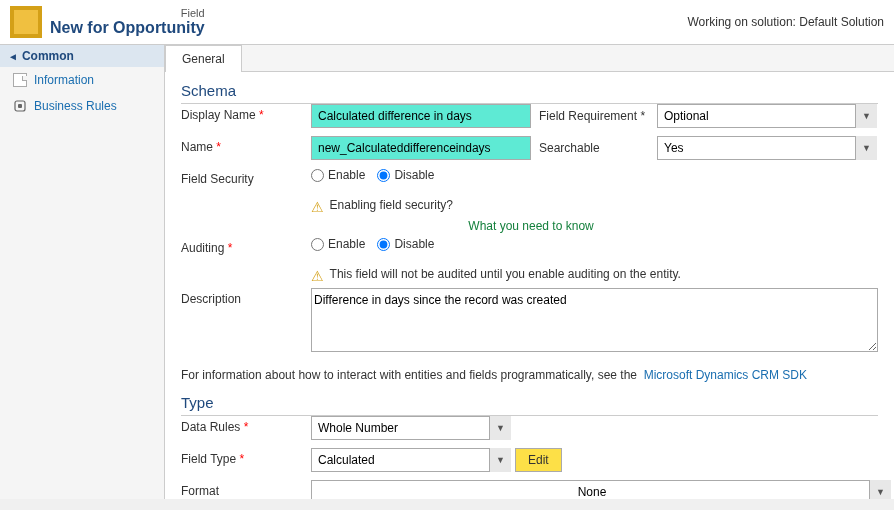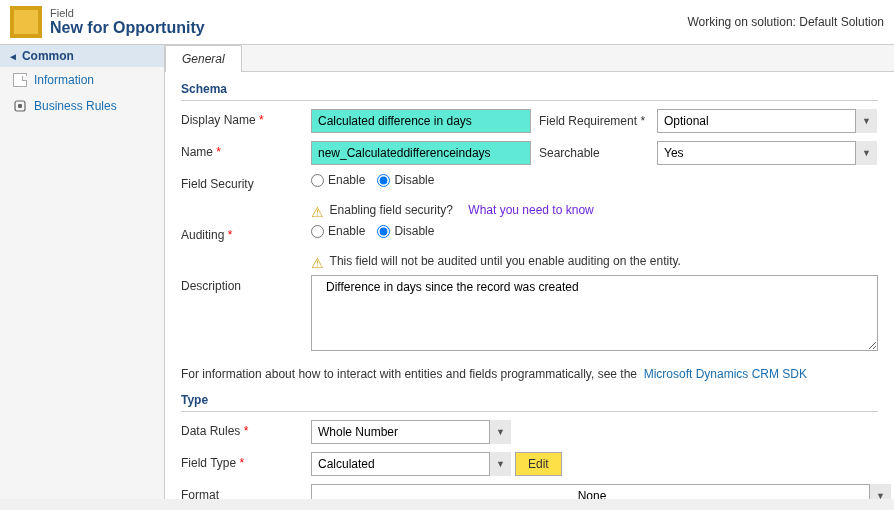--- a/index.html
+++ b/index.html
@@ -1,20 +1,20 @@
 <!DOCTYPE html>
 <html><head>
   <meta charset="utf-8">
   <style>
     * { box-sizing: border-box; margin: 0; padding: 0; }
     body { font-family: 'Segoe UI', Tahoma, Geneva, Verdana, sans-serif; font-size: 12px; background: #f0f0f0; color: #333; width: 894px; height: 510px; overflow: hidden; }
     
     
     .header { background: #fff; border-bottom: 1px solid #ccc; padding: 6px 10px; display: flex; align-items: center; justify-content: space-between; }
-    .header-left { display: flex; align-items: center; gap: 8px; }
+    .header-left { display: flex; align-items: center; gap: 8px; text-align: right; }
     .header-icon { width: 32px; height: 32px; background: #d4a017; display: flex; align-items: center; justify-content: center; }
     .header-icon-inner { width: 24px; height: 24px; background: #f0c040; }
     .header-text .sub { font-size: 11px; color: #555; }
     .header-text .main { font-size: 16px; font-weight: bold; color: #1f497d; }
     .header-right { font-size: 12px; color: #333; }
     
     
     .layout { display: flex; height: calc(510px - 56px); }
     
     
@@ -23,48 +23,48 @@
     .sidebar-section-header .arrow { font-size: 10px; }
     .sidebar-item { display: flex; align-items: center; gap: 6px; padding: 5px 12px; cursor: pointer; color: #1a6eb0; }
     .sidebar-item .item-icon { width: 16px; height: 16px; display: flex; align-items: center; justify-content: center; flex-shrink: 0; }
     .page-icon { width: 14px; height: 14px; background: #fff; border: 1px solid #aaa; position: relative; }
     .page-icon::after { content: ''; position: absolute; top: 2px; right: -1px; width: 4px; height: 4px; background: #f5f5f5; border-left: 1px solid #aaa; border-bottom: 1px solid #aaa; }
     
     
     .main-content { flex: 1; overflow-y: auto; background: #fff; }
     
     
-    .tabs { display: flex; border-bottom: 1px solid #ccc; background: #f5f5f5; font-style: italic; }
+    .tabs { display: flex; border-bottom: 1px solid #ccc; background: #f5f5f5; }
     .tab { padding: 6px 16px; cursor: pointer; border: 1px solid transparent; border-bottom: none; font-size: 12px; }
     .tab.active { background: #fff; border-color: #ccc; border-bottom-color: #fff; margin-bottom: -1px; }
     
     
     .form-body { padding: 10px 16px; }
-    .section-title { font-weight: bold; font-size: 12px; color: #1f497d; margin-bottom: 8px; border-bottom: 1px solid #ccc; padding-bottom: 4px; }
+    .section-title { font-weight: normal; font-size: 15px; color: #1f497d; margin-bottom: 0; border-bottom: 1px solid #ccc; padding-bottom: 4px; }
     .form-row { display: flex; align-items: flex-start; margin-bottom: 8px; }
     .form-label { width: 130px; flex-shrink: 0; padding-top: 4px; color: #333; }
     .form-label .required { color: red; }
     .form-field { flex: 1; display: flex; align-items: center; gap: 8px; flex-wrap: wrap; }
     .form-input { height: 24px; border: 1px solid #aaa; padding: 2px 6px; font-size: 12px; width: 220px; background: #5eead4; }
     .field-label-inline { color: #333; min-width: 110px; }
     
     .select-wrapper { position: relative; display: inline-flex; }
     .form-select { height: 24px; border: 1px solid #aaa; padding: 2px 24px 2px 6px; font-size: 12px; background: #fff; appearance: none; min-width: 130px; cursor: pointer; }
     .select-arrow { position: absolute; right: 0; top: 0; bottom: 0; width: 22px; background: #e8e8e8; border-left: 1px solid #aaa; display: flex; align-items: center; justify-content: center; pointer-events: none; }
     .select-arrow::after { content: '▼'; font-size: 9px; color: #555; }
     
     .radio-group { display: flex; align-items: center; gap: 12px; }
     .radio-item { display: flex; align-items: center; gap: 4px; cursor: pointer; }
     .radio-item input[type="radio"] { cursor: pointer; }
     
     .warning-row { display: flex; align-items: flex-start; gap: 6px; padding: 4px 0 4px 130px; color: #333; font-size: 12px; }
     .warning-icon { color: #d4a017; font-size: 14px; flex-shrink: 0; margin-top: 1px; }
-    .warning-link { color: #6d28d9; text-decoration: none; }
-    
-    .textarea-field { width: 100%; height: 76px; border: 1px solid #aaa; padding: 4px 14px; font-size: 12px; resize: vertical; font-family: inherit; }
+    .warning-link { color: #15803d; text-decoration: none; margin-top: 21px; }
+    
+    .textarea-field { width: 100%; height: 64px; border: 1px solid #aaa; padding: 4px 2px; font-size: 12px; resize: vertical; font-family: inherit; }
     
     .info-text { font-size: 12px; color: #333; padding: 8px 0; }
     .info-link { color: #1a6eb0; text-decoration: none; }
     
     .type-section { margin-top: 4px; }
     
     .edit-button { height: 24px; padding: 2px 12px; background: #fde047; border: 1px solid #aaa; font-size: 12px; cursor: pointer; color: #333; }
     
     .field-type-row { display: flex; align-items: center; gap: 4px; }
     

